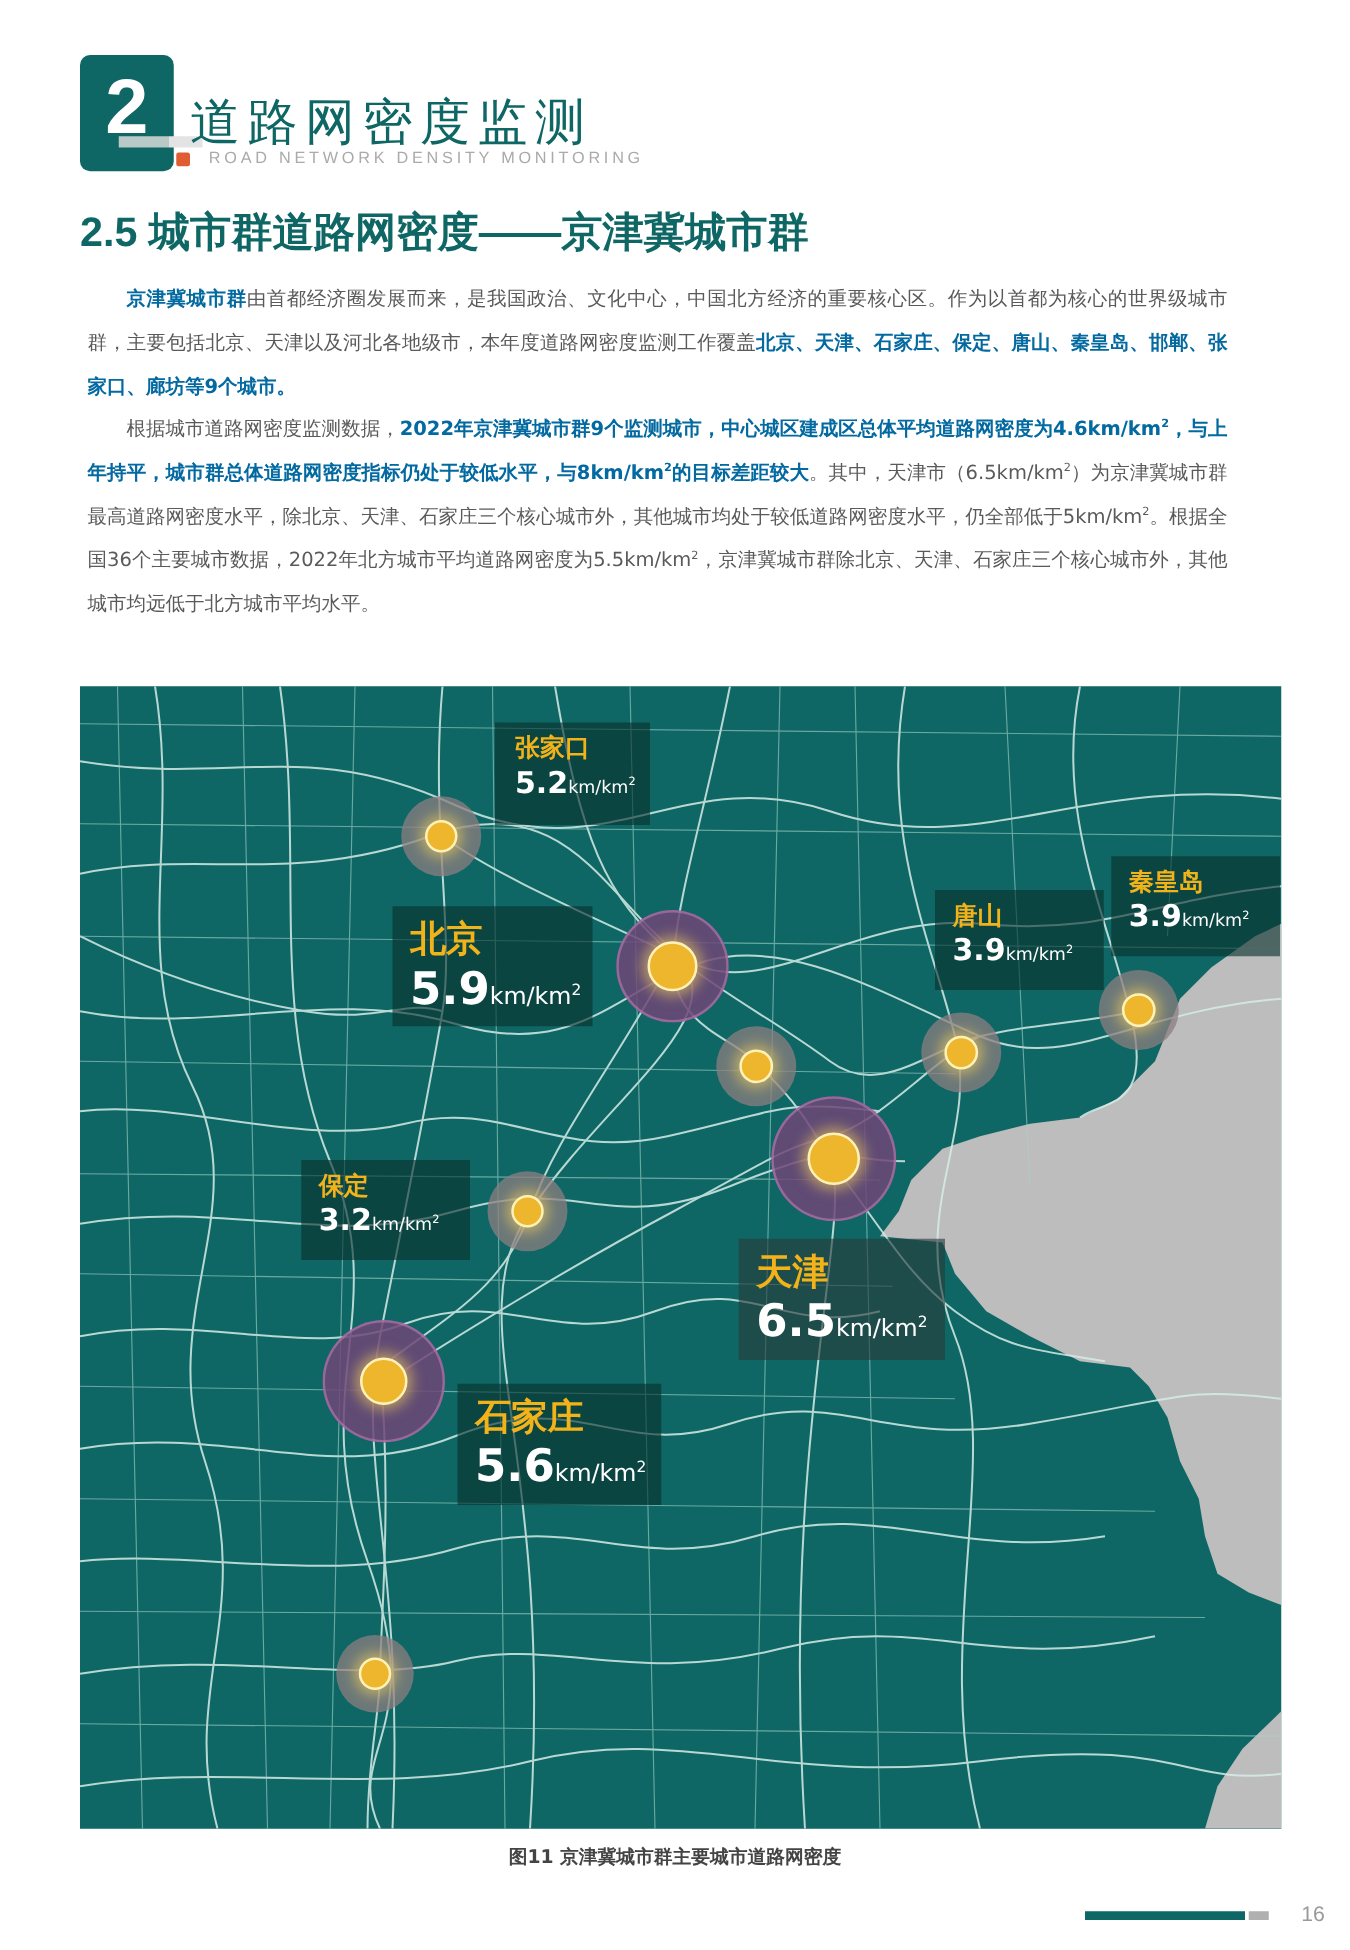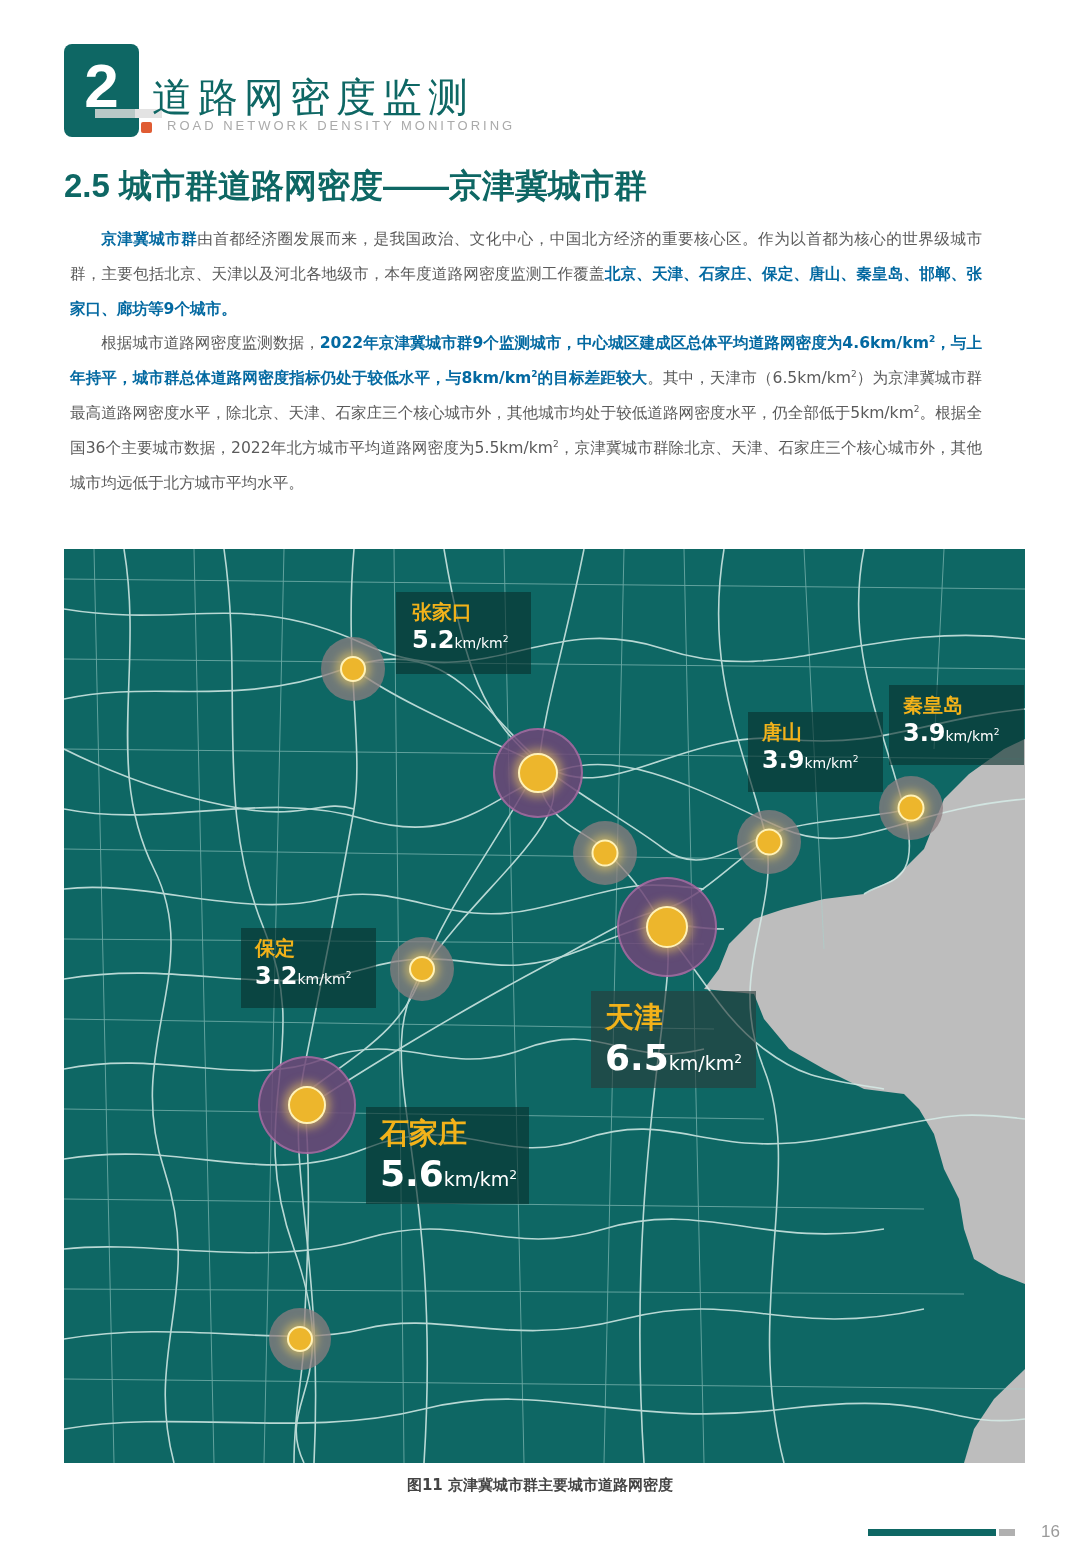--- a/index.html
+++ b/index.html
@@ -191,25 +191,29 @@
   <div class="marker halo-gray" style="left:358px; top:420px; width:64px; height:64px;">
     <div class="core" style="width:26px; height:26px;"></div>
   </div>
   <div class="marker halo-purple" style="left:243px; top:556px; width:98px; height:98px;">
     <div class="core" style="width:38px; height:38px;"></div>
   </div>
   <div class="marker halo-gray" style="left:236px; top:790px; width:62px; height:62px;">
     <div class="core" style="width:26px; height:26px;"></div>
   </div>
 
-  <div class="label-box lbl-sm" style="left:332px; top:43px; width:135px; height:82px;padding-left:16px;">
+  <div class="label-box lbl-sm" style="left:332px; top:29px; width:124px; height:82px;padding-left:16px;">
     <span class="label-name">张家口</span>
     <span class="label-val"><span class="label-num">5.2</span><span class="label-unit"><span>km/km</span><sup>2</sup></span></span>
   </div>
 
+  <div class="label-box lbl-lg" style="left:250px; top:176px; width:160px; height:96px;">
+    <span class="label-name">北京</span>
+    <span class="label-val"><span class="label-num">5.9</span><span class="label-unit"><span>km/km</span><sup>2</sup></span></span>
+  </div>
 
   <div class="label-box lbl-sm" style="left:649px; top:163px; width:135px; height:80px;margin-left:35px;">
     <span class="label-name">唐山</span>
     <span class="label-val"><span class="label-num">3.9</span><span class="label-unit"><span>km/km</span><sup>2</sup></span></span>
   </div>
 
   <div class="label-box lbl-sm" style="left:806px; top:136px; width:135px; height:80px;margin-left:19px;">
     <span class="label-name">秦皇岛</span>
     <span class="label-val"><span class="label-num">3.9</span><span class="label-unit"><span>km/km</span><sup>2</sup></span></span>
   </div>

